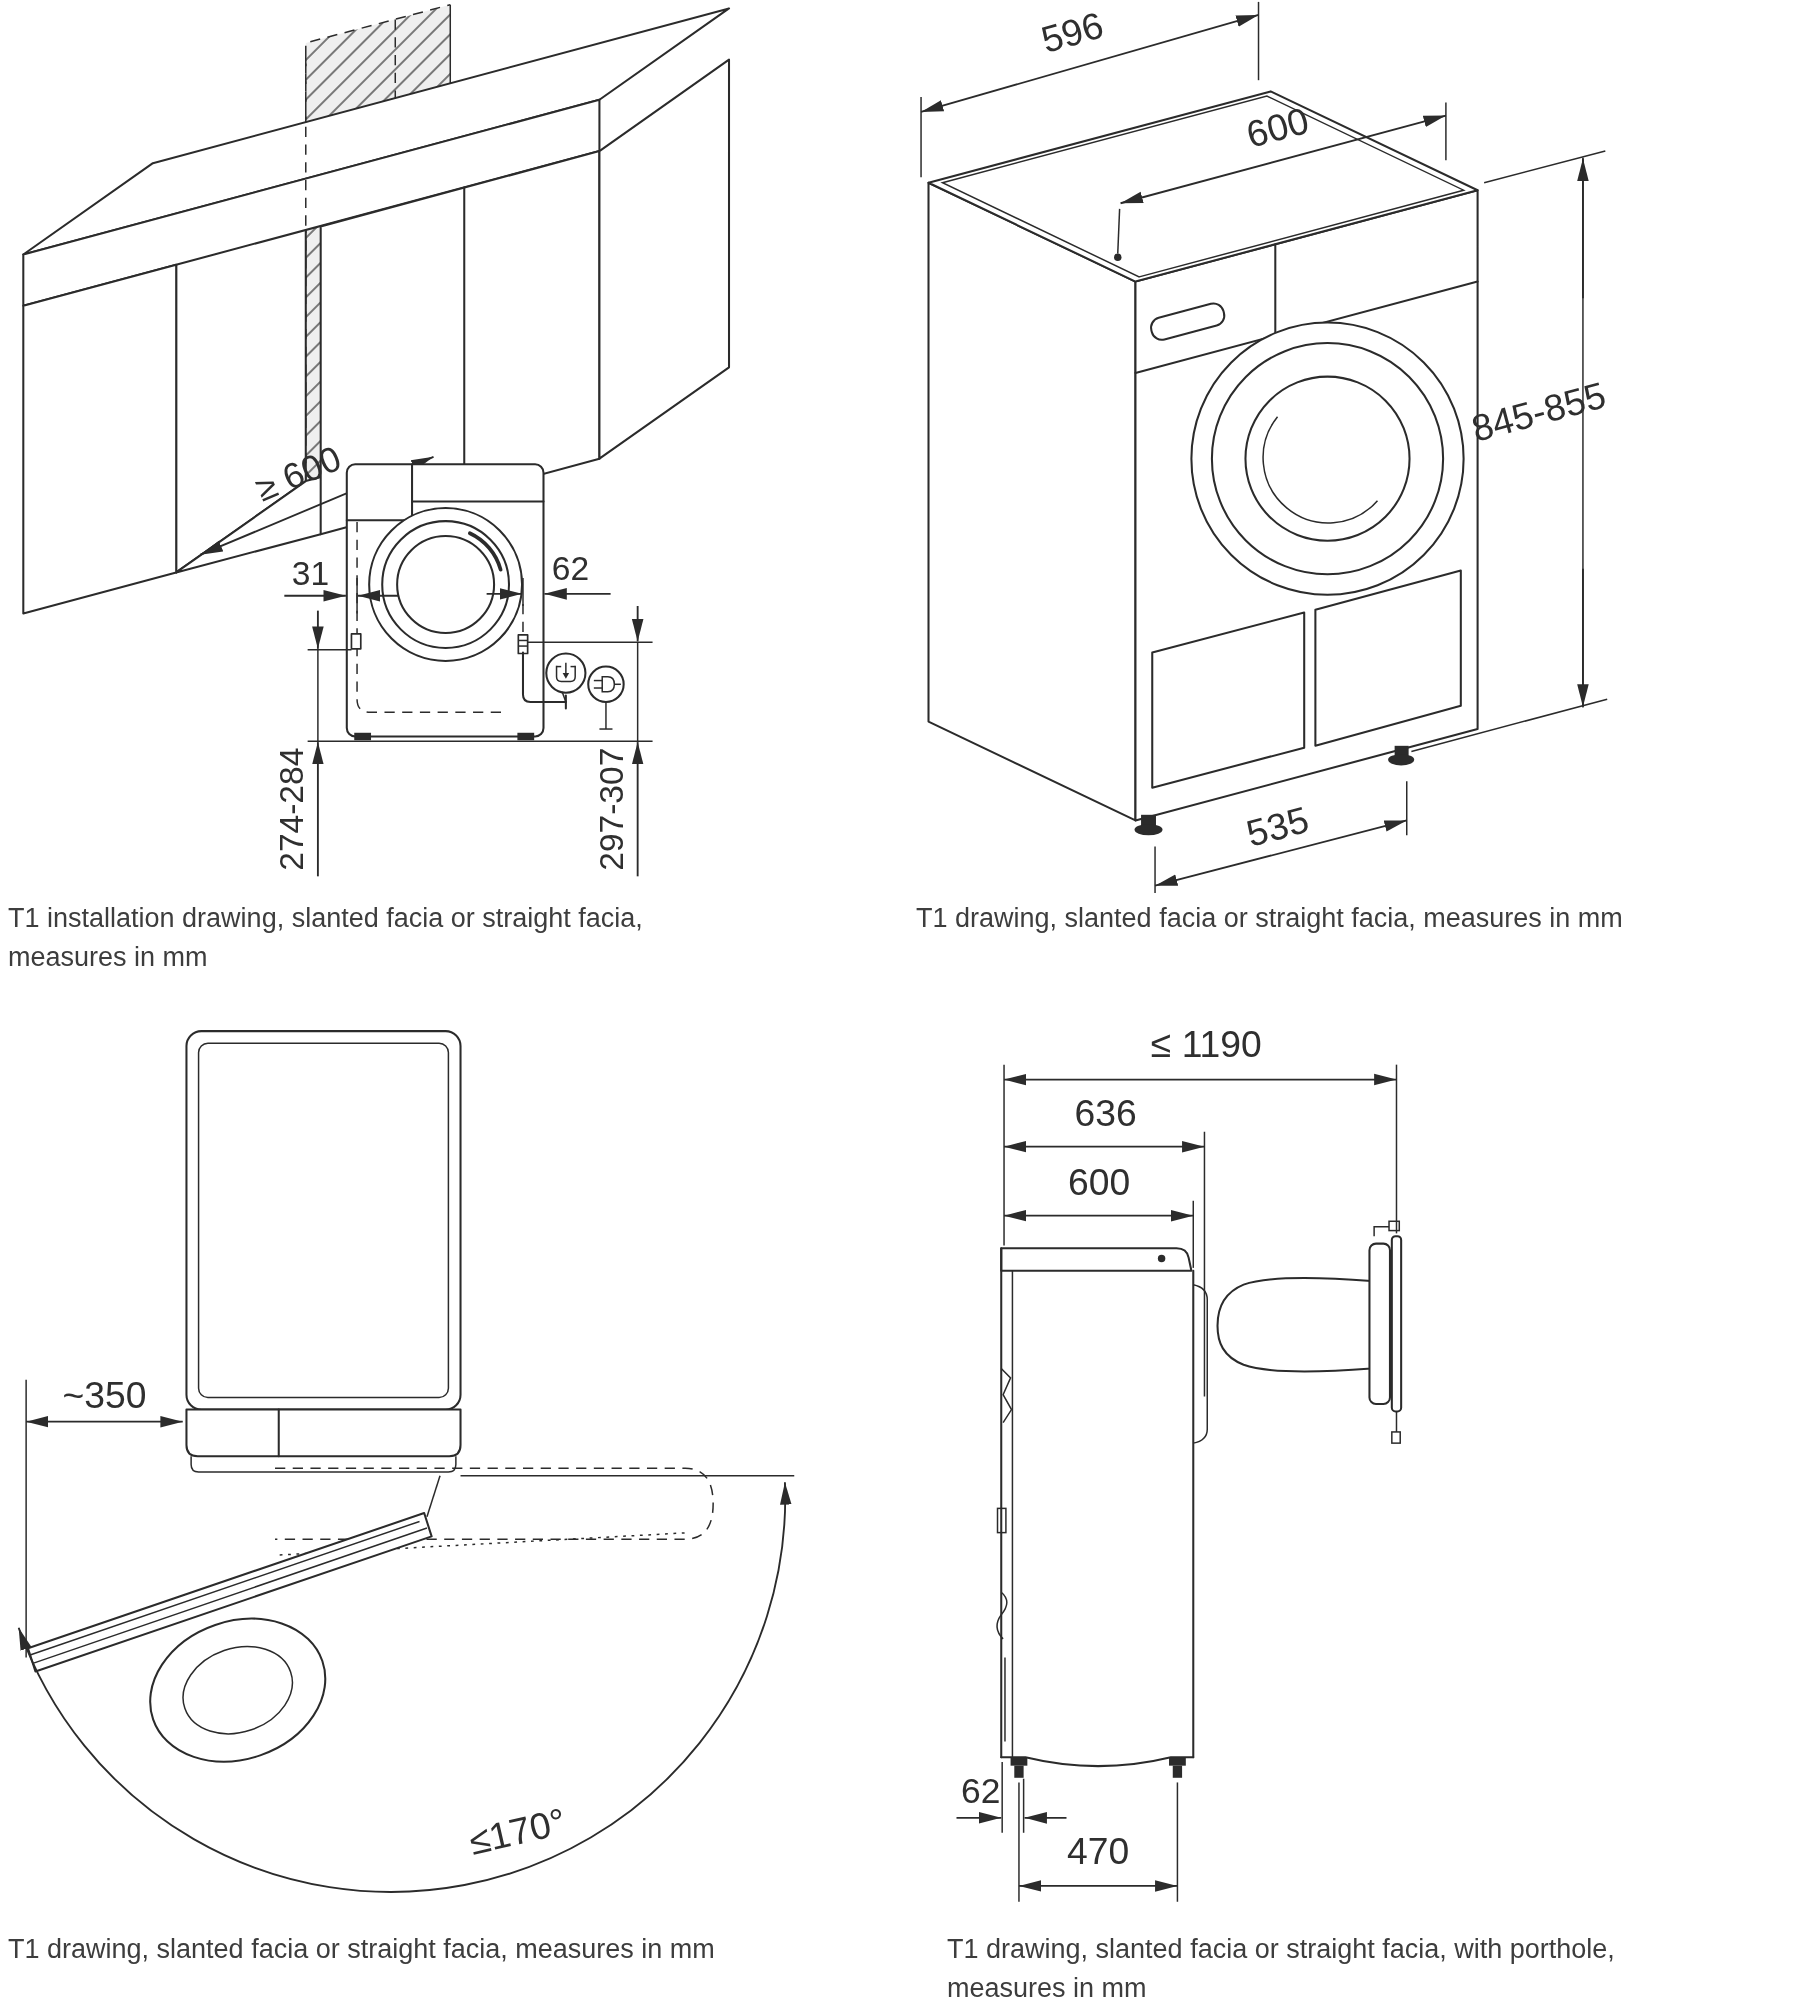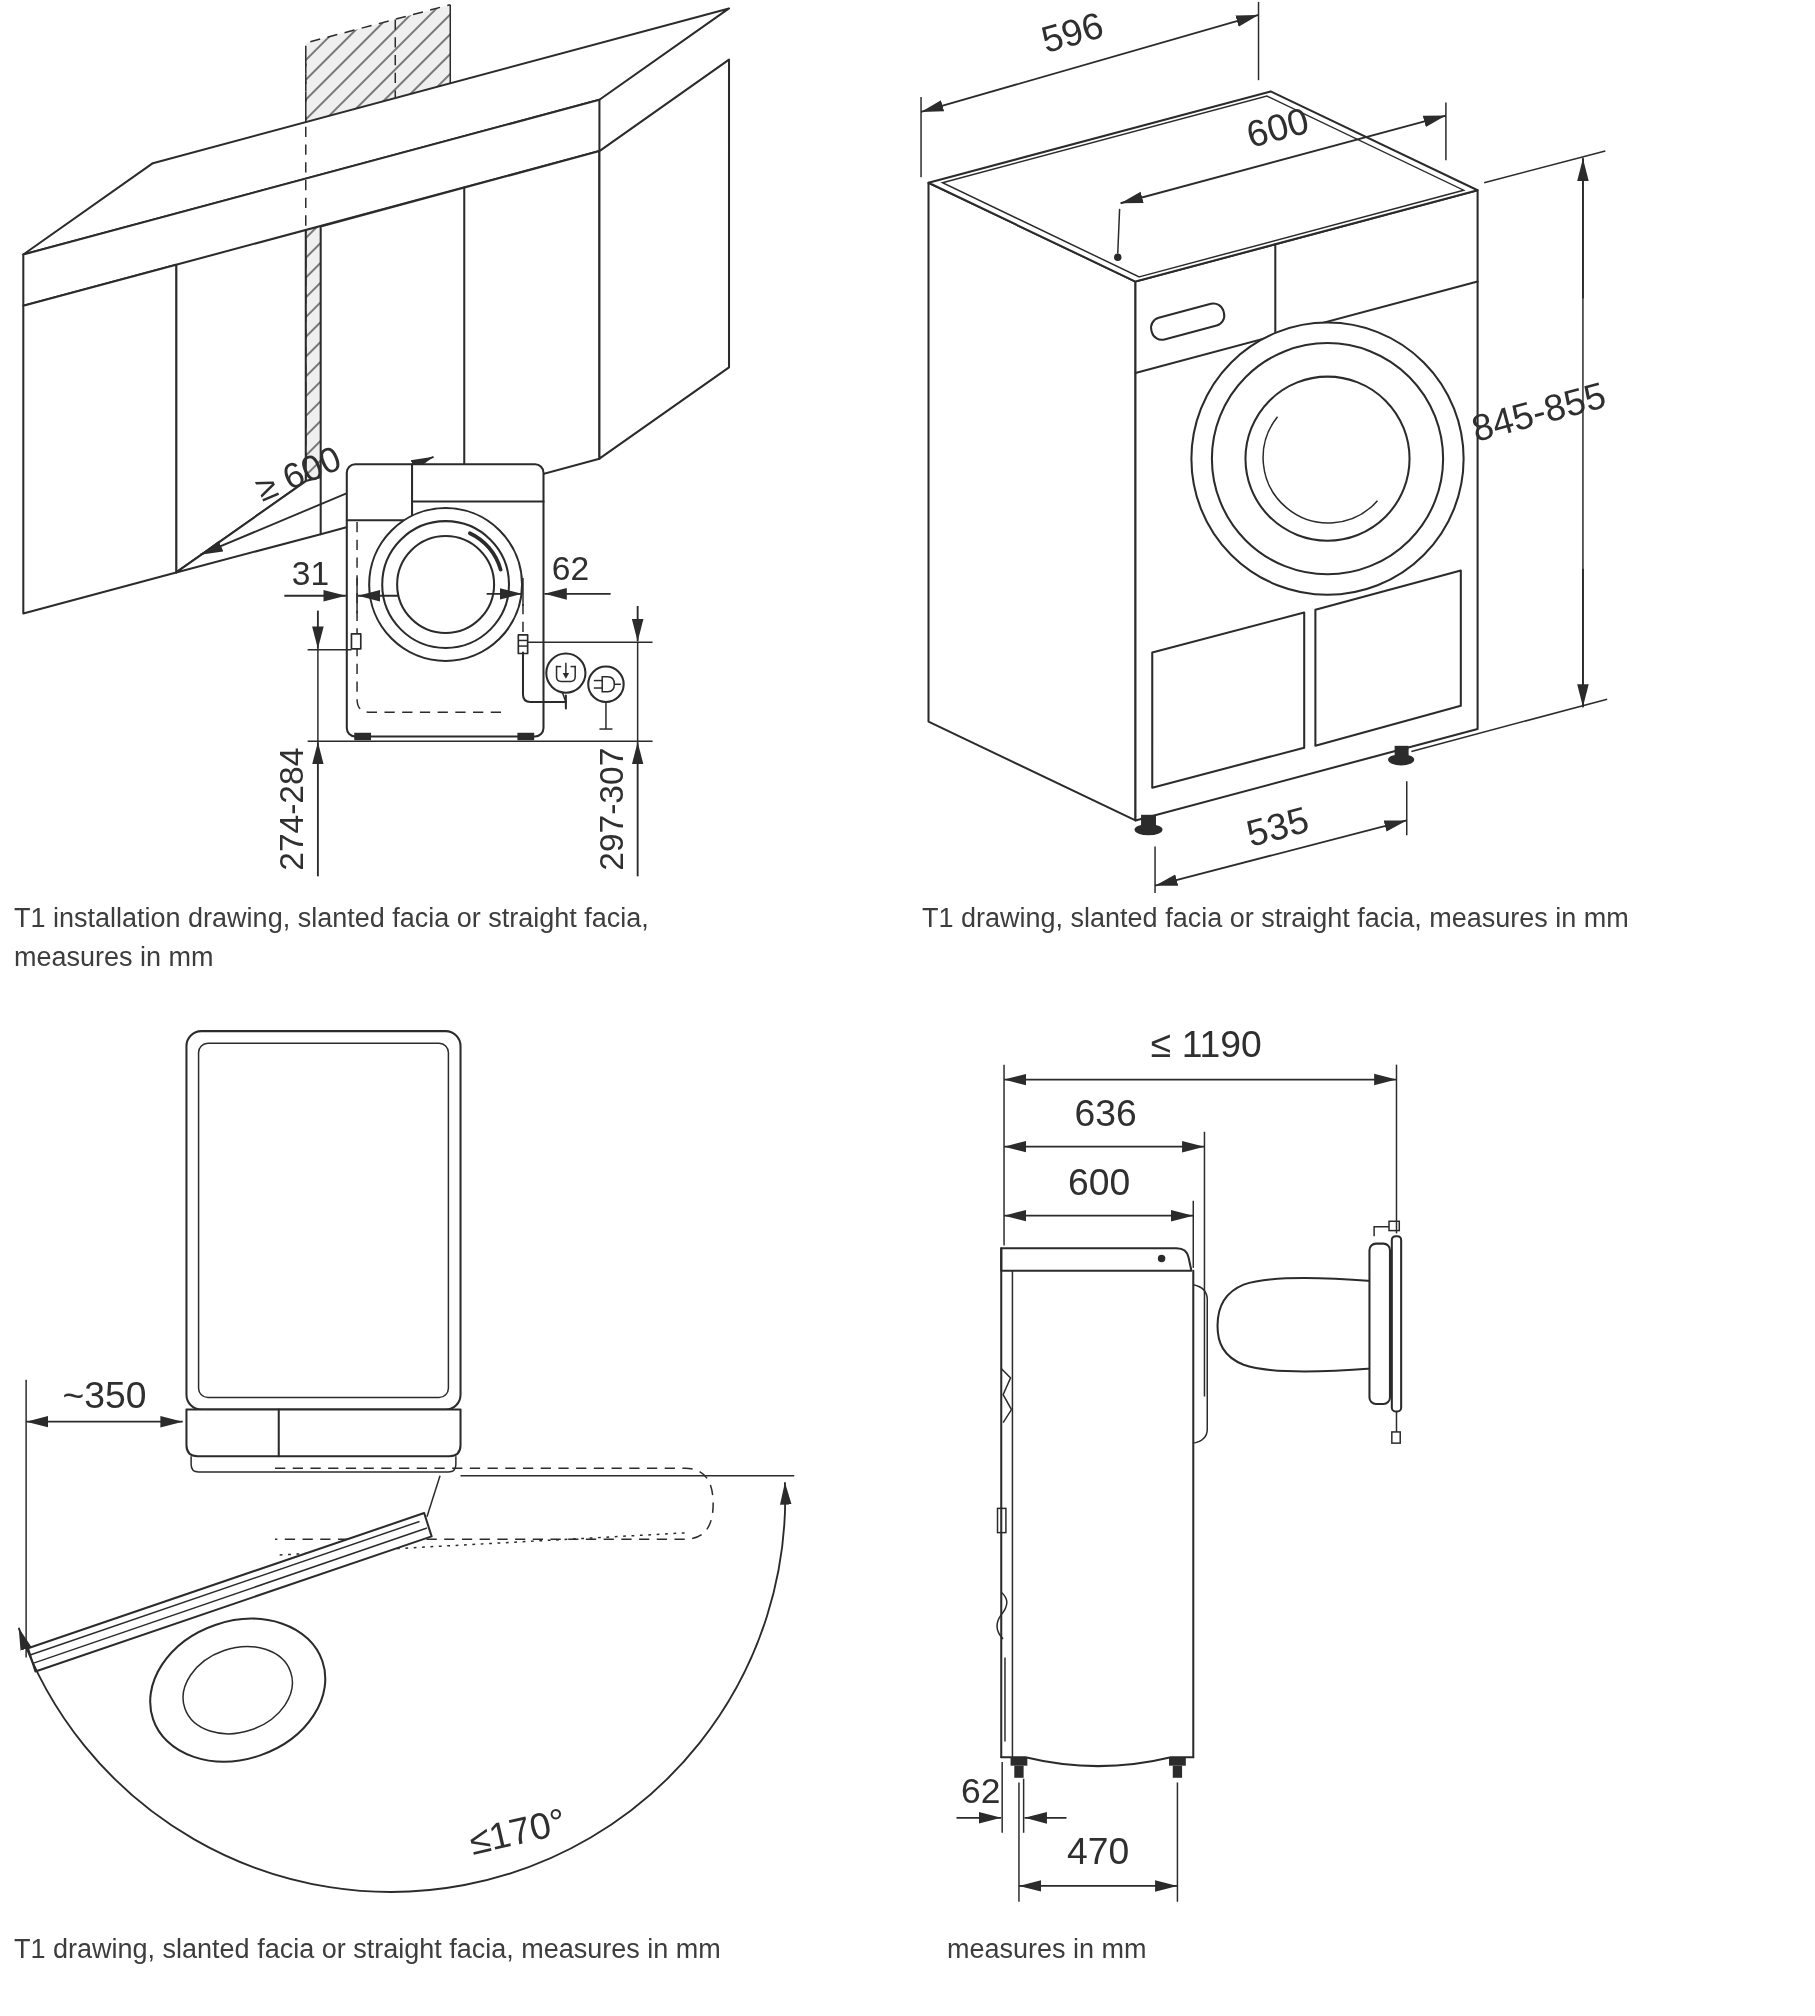--- a/index.html
+++ b/index.html
@@ -1,20 +1,20 @@
 <!DOCTYPE html>
 <html style="font-size:15px"><head>
 <meta charset="utf-8">
 <style>
   html,body{margin:0;padding:0;background:#ffffff;}
   body{width:1816px;height:2016px;font-family:"Liberation Sans",sans-serif;}
   .grid{display:grid;grid-template-columns:908px 908px;grid-template-rows:1005px 1011px;}
   .cell{position:relative;overflow:hidden;}
   .cell svg{display:block;}
-  .caption{font-size:27px;line-height:1.45;color:#3d3d3d;padding-left:14px;margin-top:3.7px;}
+  .caption{font-size:27px;line-height:1.45;color:#3d3d3d;padding-left:8px;margin-top:3.7px;}
   .caption.indent{padding-left:39px;}
   
   .ln{fill:none;stroke:#2b2b2b;stroke-width:2.2;stroke-linejoin:round;stroke-linecap:round;}
   .lnthin{fill:none;stroke:#2b2b2b;stroke-width:1.6;}
   .white{fill:#ffffff;stroke:#2b2b2b;stroke-width:2.2;stroke-linejoin:round;}
   .whitethin{fill:#ffffff;stroke:#2b2b2b;stroke-width:1.8;stroke-linejoin:round;}
   .dash{stroke-dasharray:11 8;}
   .dot{stroke-dasharray:3 6;}
   .blk{fill:#2b2b2b;stroke:none;}
   .dim{fill:none;stroke:#2b2b2b;stroke-width:2;}
@@ -342,18 +342,19 @@
 
         <g>
           <line class="lnthin" x1="119" y1="834" x2="119" y2="962"></line>
           <line class="lnthin" x1="289" y1="834" x2="289" y2="962"></line>
           <line class="dim" x1="119" y1="945" x2="289" y2="945" marker-start="url(#arw)" marker-end="url(#arw)"></line>
           <text class="dimbig" x="204" y="922">470</text>
         </g>
       </g>
     </svg>
     <div class="caption indent">
+      <div>T1 drawing, slanted facia or straight facia, with porthole,</div>
       <div>measures in mm</div>
     </div>
   </div>
 
 </div>
 
 
 </body></html>

